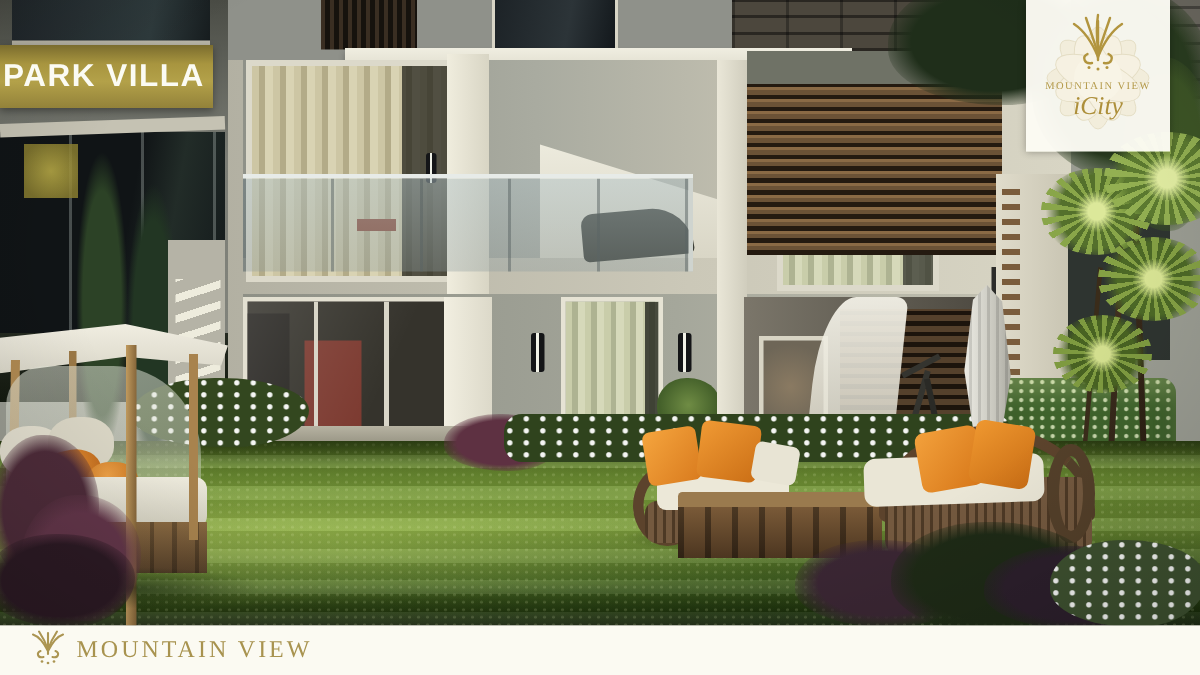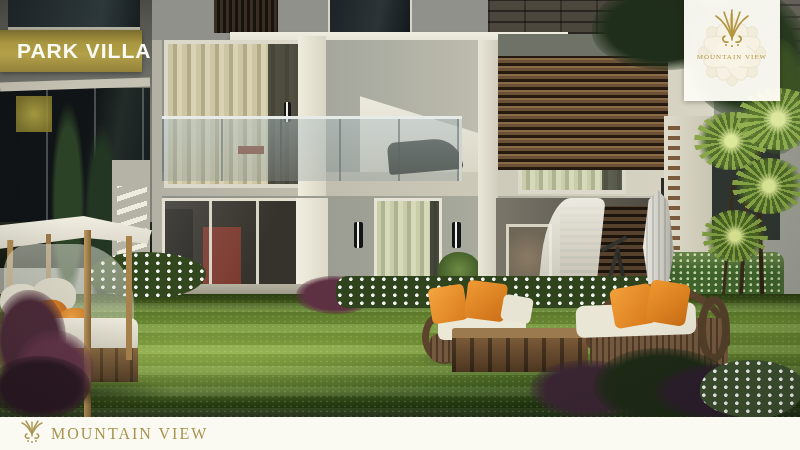--- a/index.html
+++ b/index.html
@@ -26,21 +26,21 @@
       radial-gradient(ellipse at 88% 95%,rgba(0,18,0,.38),rgba(0,0,0,0) 55%),
       repeating-linear-gradient(0deg,rgba(255,255,255,.09) 0 9px,rgba(0,0,0,.10) 9px 21px),
       linear-gradient(180deg,#4a651f 0%,#6f9134 20%,#7da03b 48%,#55762a 76%,#283e11 93%,#17250a 100%);}
   .lawn-dots{left:0;top:294px;width:800px;height:123px;background-image:radial-gradient(rgba(235,245,190,.16) 0 .8px,rgba(0,0,0,0) 1.4px);background-size:6px 5px;}
   .lawn-top-shade{left:0;top:294px;width:800px;height:16px;background:linear-gradient(180deg,rgba(18,28,8,.5),rgba(0,0,0,0));}
 
   
   .badge{position:absolute;left:0;top:30px;width:142px;height:42px;display:flex;align-items:center;
     background:linear-gradient(180deg,#7a6c2e 0%,#a8953f 30%,var(--badge_gold,#b3a149) 58%,#93823a 100%);
     box-shadow:0 2px 5px rgba(0,0,0,.35);}
-  .badge span{color:#fbfbf3;font-size:21px;font-weight:bold;letter-spacing:1px;padding-left:17px;white-space:nowrap;}
+  .badge span{color:#fbfbf3;font-size:21px;font-weight:bold;letter-spacing:1px;padding-left:2px;white-space:nowrap;}
   .logo-card{position:absolute;left:684px;top:0;width:96px;height:101px;background:rgba(252,251,244,.97);
     box-shadow:0 1px 5px rgba(0,0,0,.3);}
   .logo-brand{position:absolute;left:0;top:53px;width:96px;text-align:center;
     font-family:"Liberation Serif",serif;font-size:7px;letter-spacing:1px;color:var(--logo_gold,#b49a4a);}
   .logo-sub{position:absolute;left:0;top:61px;width:96px;text-align:center;
     font-family:"Liberation Serif",serif;font-style:italic;font-size:17px;color:#ad8f3a;}
   .footer{position:absolute;left:0;top:417px;width:800px;height:33px;background:var(--footer_bg,#fbfaf2);
     display:flex;align-items:center;justify-content:space-between;padding:0 16px 0 20px;box-sizing:border-box;}
   .footer-left{font-size:10px;letter-spacing:2.4px;color:var(--footer_text_gold,#b2a262);white-space:nowrap;}
   .footer-right{display:flex;align-items:center;gap:7px;}
@@ -213,20 +213,21 @@
         <path d="M44 42 c-5 1 -7 -4 -3 -6"></path>
         <path d="M52 42 c5 1 7 -4 3 -6"></path>
       </g>
       <g fill="#b2953f">
         <circle cx="42" cy="45" r="1"></circle>
           <circle cx="48" cy="46" r="1"></circle>
           <circle cx="54" cy="45" r="1"></circle>
       </g>
     </svg>
     <div class="logo-brand">MOUNTAIN VIEW</div>
+    <div class="logo-sub">iCity</div>
   </div>
 
   <div class="footer">
     <div class="footer-right">
       <svg width="24" height="27" viewBox="0 0 24 27">
         <g stroke="#ab9552" stroke-width="1.4" fill="none" stroke-linecap="round">
           <path d="M12 2 L12 16"></path>
           <path d="M12 14 C9 8 5 4 2 3"></path>
           <path d="M12 14 C15 8 19 4 22 3"></path>
           <path d="M12 13 C10 7 8 4 6 1"></path>

